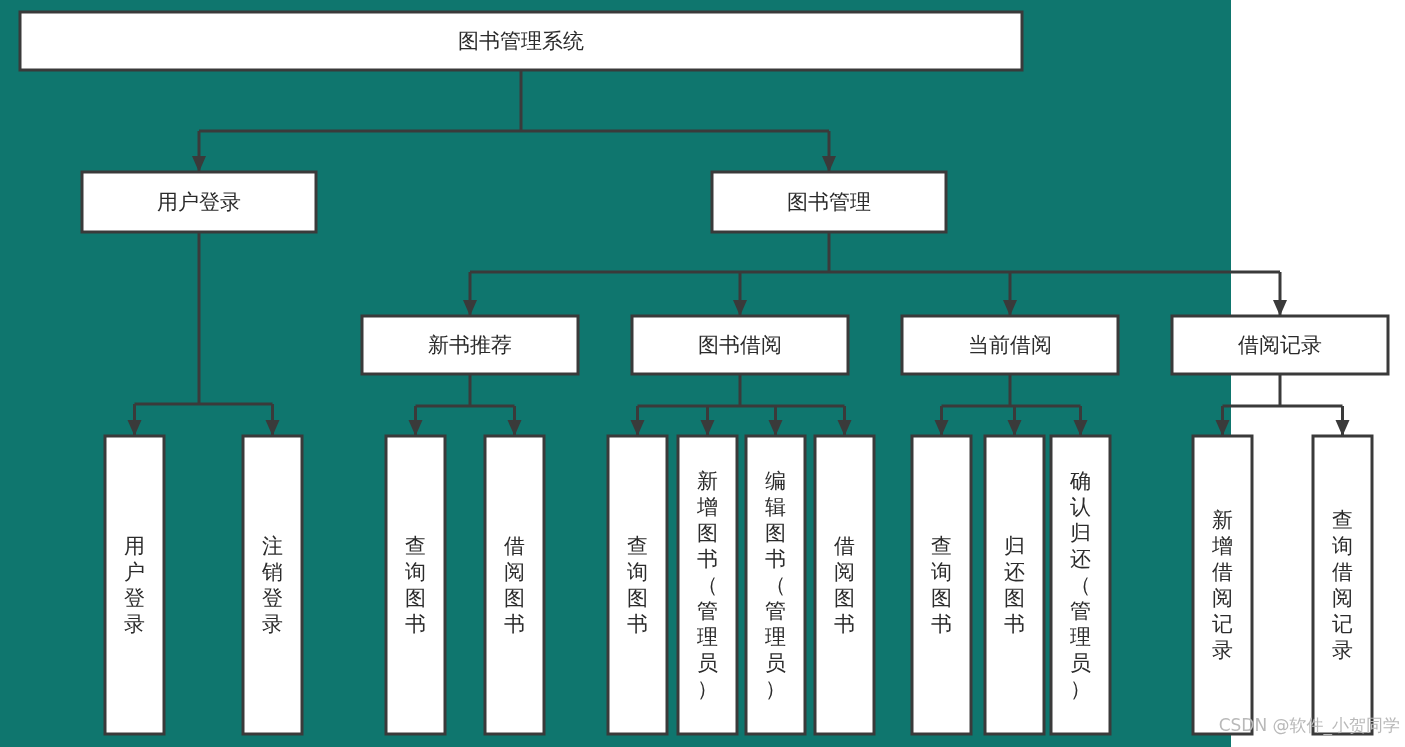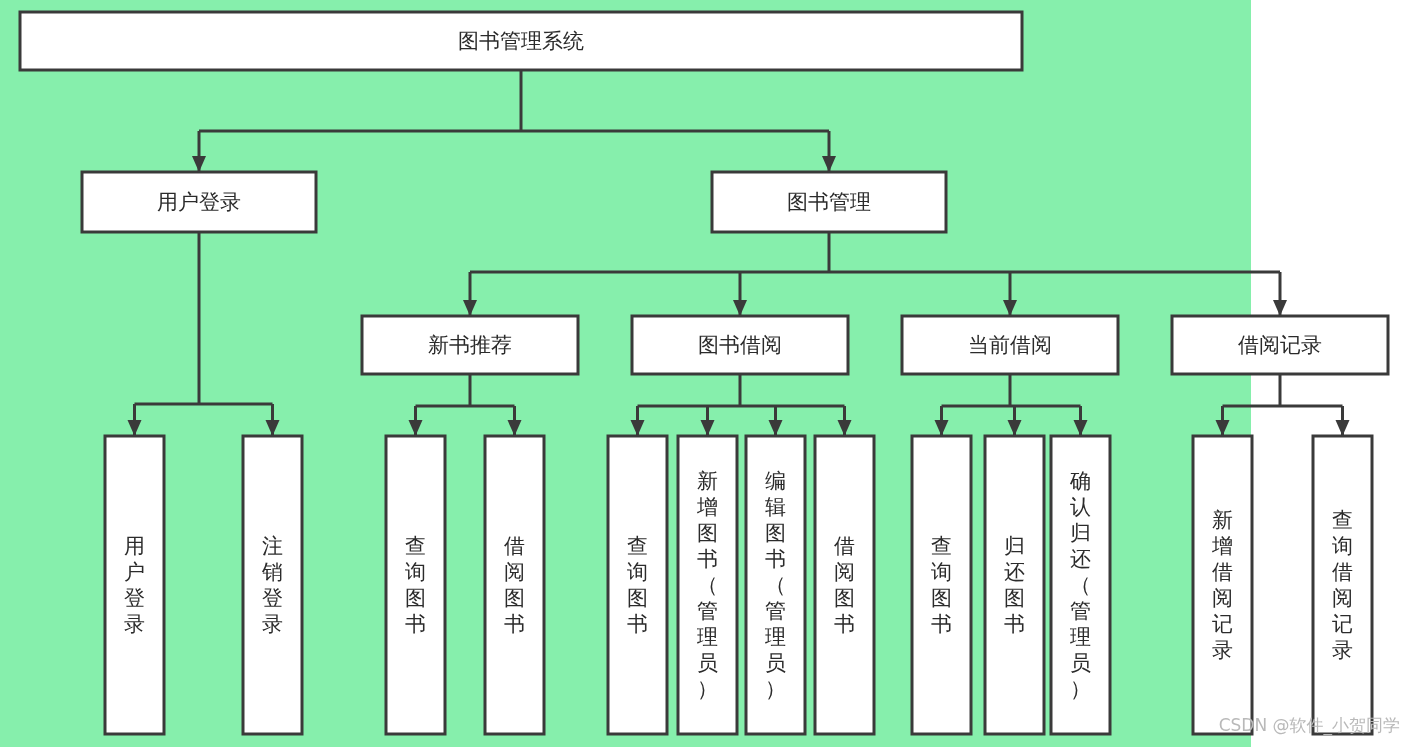--- a/index.html
+++ b/index.html
@@ -10,22 +10,21 @@
   body {
     width: 1405px;
     height: 747px;
     font-family: "DejaVu Sans", "Liberation Sans", sans-serif;
     overflow: hidden;
   }
   #diagram-root {
     position: relative;
     width: 1231px;
     height: 747px;
-    background: #86efac;
-    padding-left: 20px;
+    background: #0f766e;
   }
   svg.diagram-canvas {
     position: absolute;
     left: 0;
     top: 0;
     width: 1405px;
     height: 747px;
     display: block;
   }
   .node-box {

